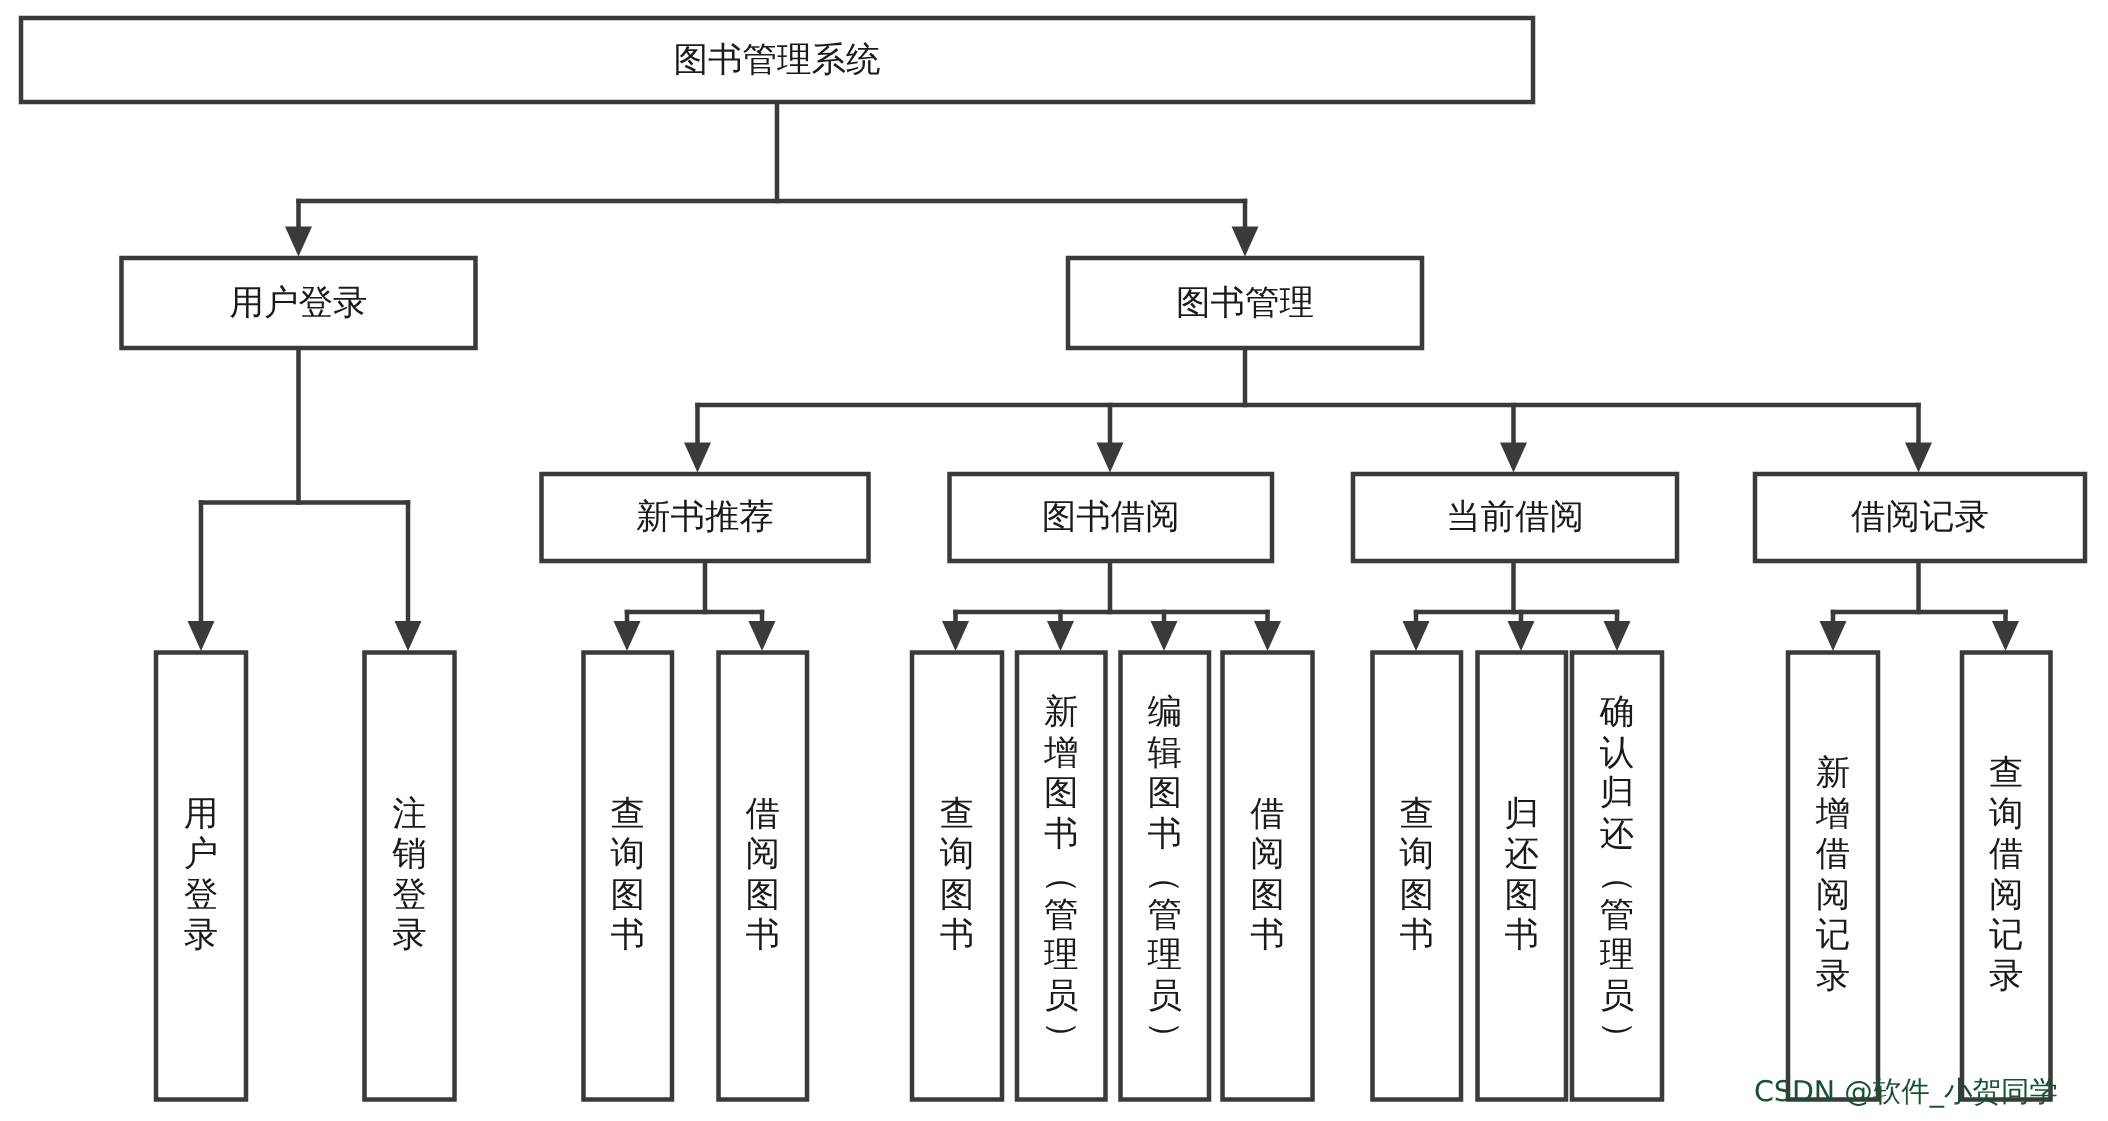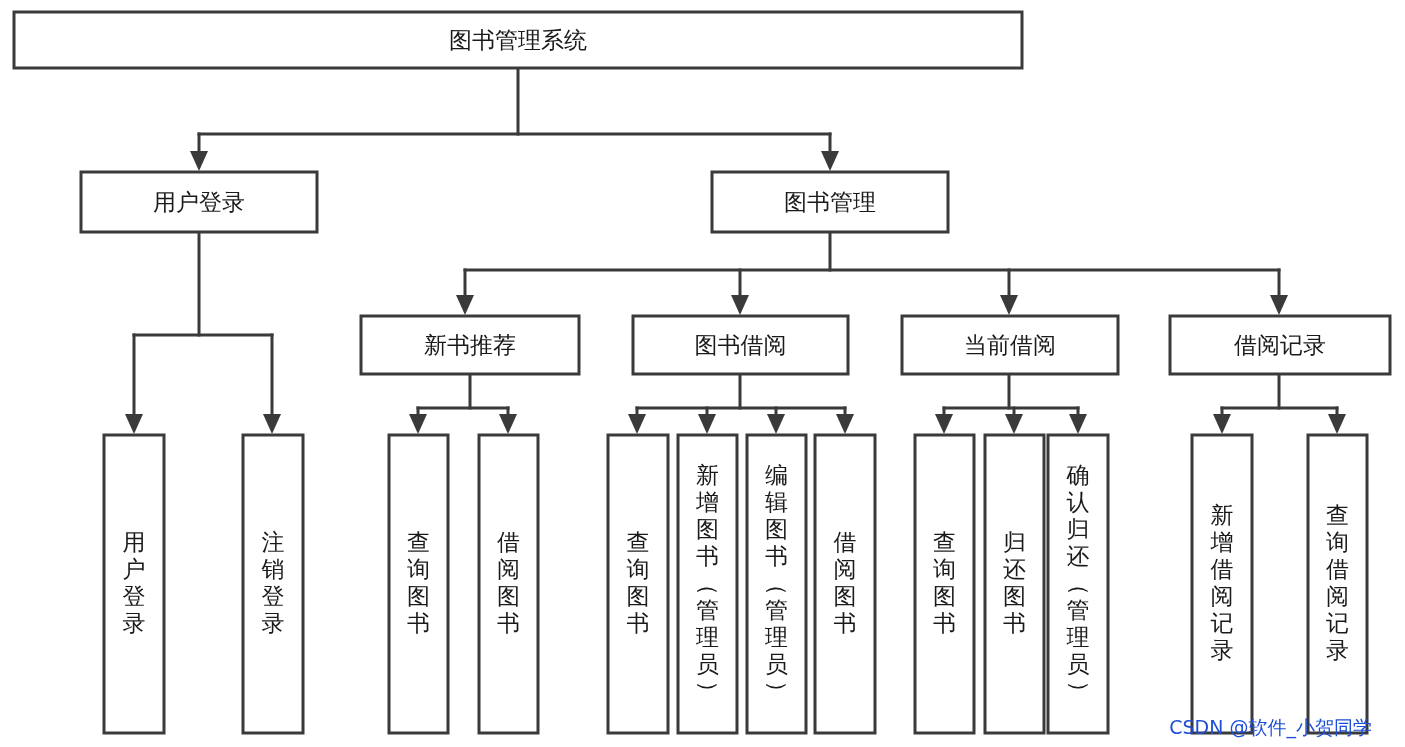--- a/index.html
+++ b/index.html
@@ -49,21 +49,21 @@
     font-size: 23px;
     text-anchor: middle;
     dominant-baseline: middle;
   }
   .watermark-text {
     position: absolute;
     right: 8px;
     bottom: 6px;
     font-family: "DejaVu Sans", "Liberation Sans", sans-serif;
     font-size: 19px;
-    color: #1d4ed8;
+    color: #14532d;
     white-space: nowrap;
     pointer-events: none;
     user-select: none;
   }
 </style>
 </head>
 <body>
 
 <div id="diagram-root">
   <svg class="diagram-canvas" viewBox="0 0 1405 747" xmlns="http://www.w3.org/2000/svg">

